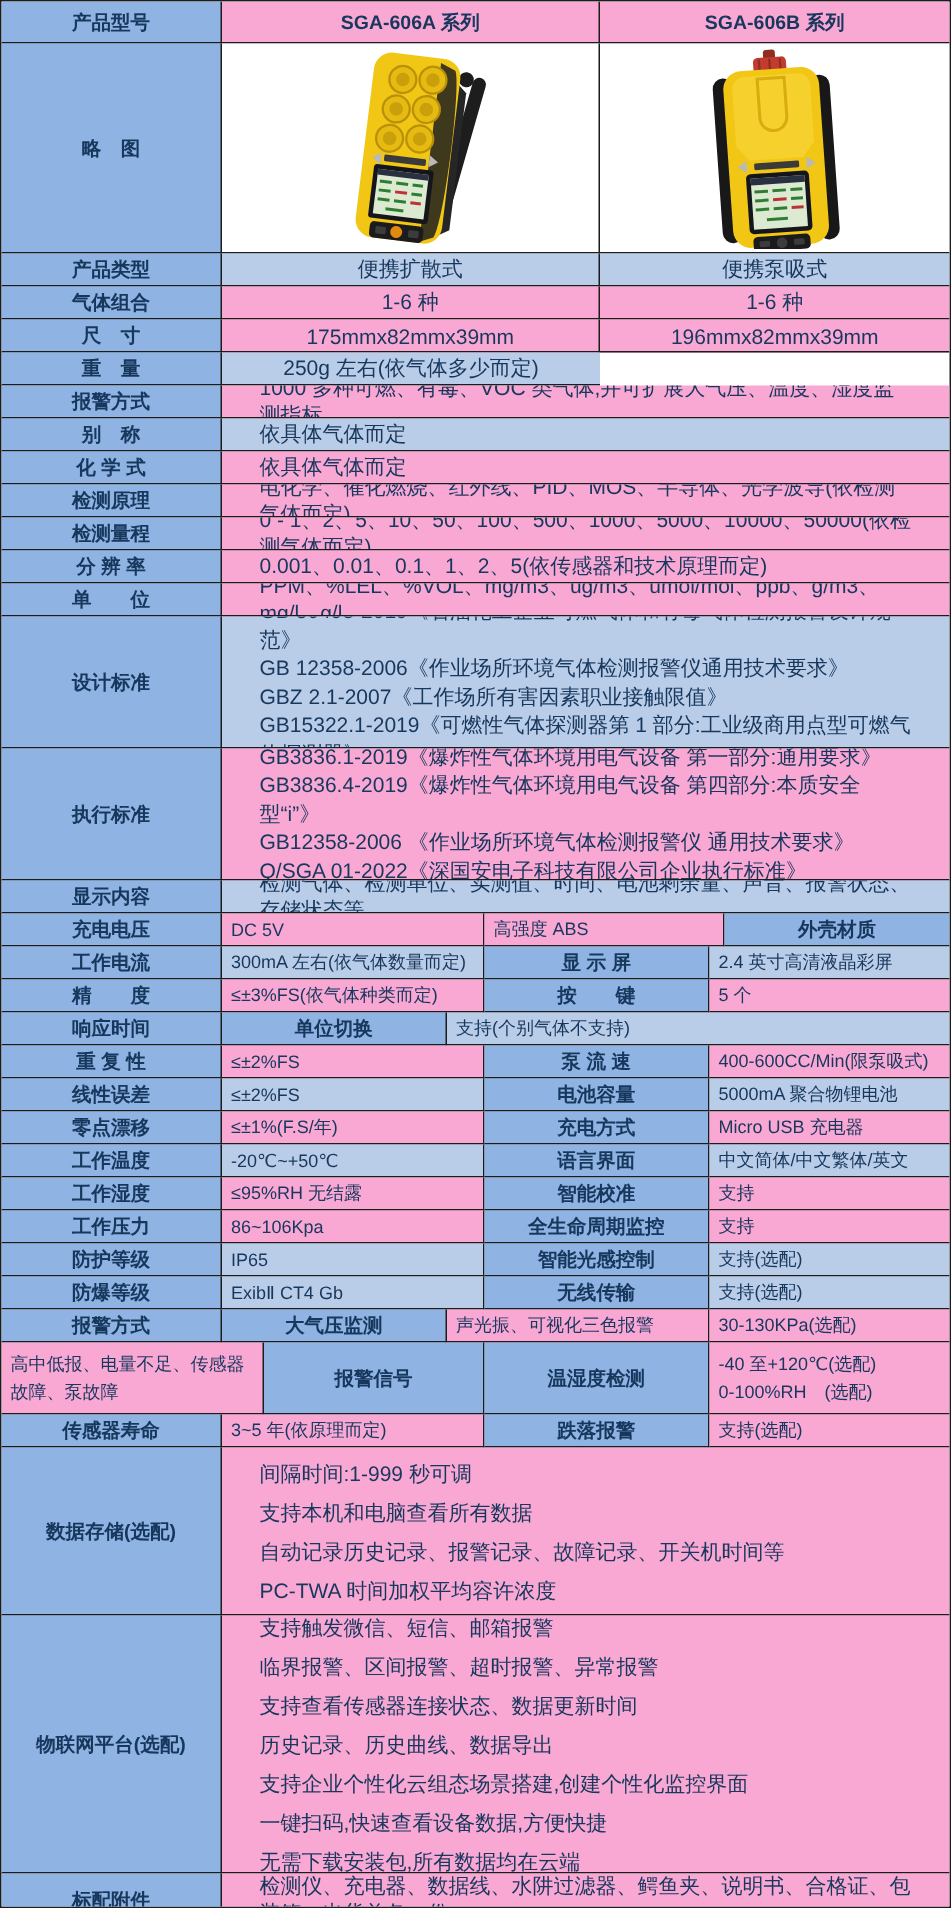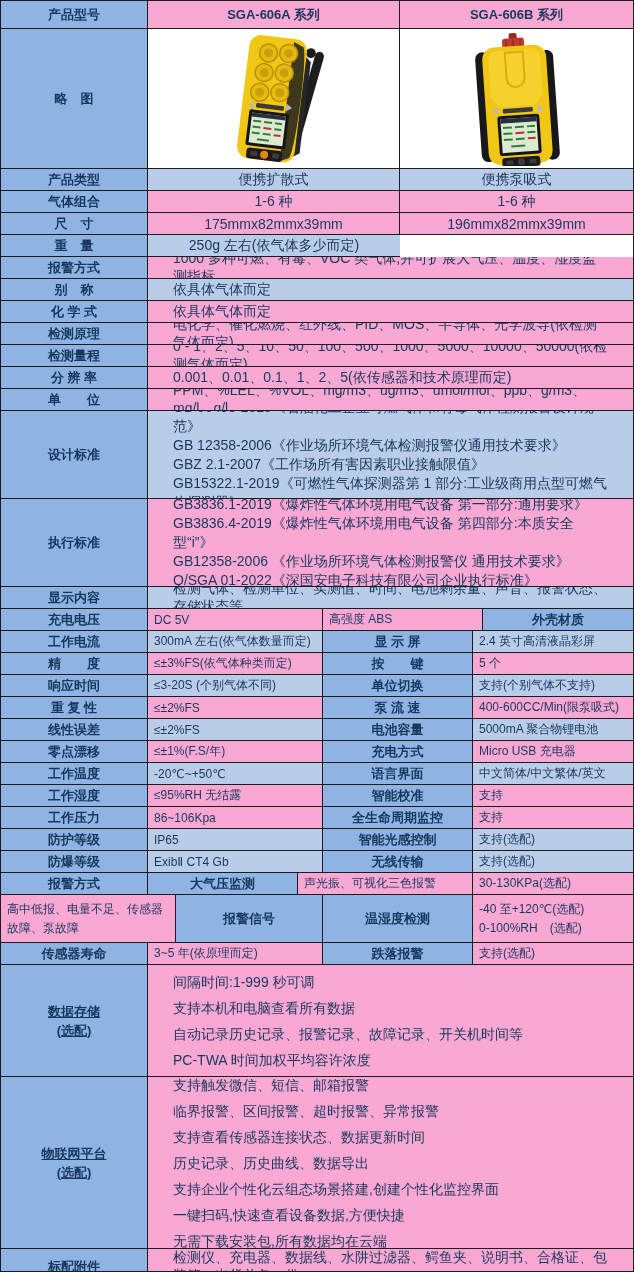--- a/index.html
+++ b/index.html
@@ -36,21 +36,21 @@
   .lab{background:#8FB4E3;font-weight:bold;font-size:13px;}
   .v-l{background:#f9a8d4;}
   .v-d{background:#B9CDE8;}
   .v-w{background:#FFFFFF;}
   .val{font-size:14px;}
   .qval{font-size:12px;}
   .hdr{font-weight:bold;font-size:13px;}
   .lines{white-space:pre-line;line-height:19px;align-items:center;}
   .lines-sm{white-space:pre-line;line-height:26px;align-items:center;}
   .pre{white-space:pre-line;line-height:19px;}
-  .lab-2line{flex-direction:column;justify-content:center;line-height:19px;text-decoration:underline;}
+  .lab-2line{flex-direction:row;justify-content:center;line-height:19px;}
   .sketch-cell{justify-content:center;align-items:center;}
 </style>
 </head>
 <body>
 
 <div class="spec-table">
 
   <div class="row r-header">
     <div class="cell c-label lab">产品型号</div>
     <div class="cell c-a v-l hdr">SGA-606A 系列</div>
@@ -234,21 +234,20 @@
     <div class="cell c-q2v v-d qval">2.4 英寸高清液晶彩屏</div>
   </div>
   <div class="row r-s">
     <div class="cell c-label lab">精　　度</div>
     <div class="cell c-q1v v-l qval">≤±3%FS(依气体种类而定)</div>
     <div class="cell c-q2l lab">按　　键</div>
     <div class="cell c-q2v v-l qval">5 个</div>
   </div>
   <div class="row r-s">
     <div class="cell c-label lab">响应时间</div>
-    <div class="cell c-q1v v-d qval">≤3-20S (个别气体不同)</div>
     <div class="cell c-q2l lab">单位切换</div>
     <div class="cell c-q2v v-d qval">支持(个别气体不支持)</div>
   </div>
   <div class="row r-s">
     <div class="cell c-label lab">重 复 性</div>
     <div class="cell c-q1v v-l qval">≤±2%FS</div>
     <div class="cell c-q2l lab">泵 流 速</div>
     <div class="cell c-q2v v-l qval">400-600CC/Min(限泵吸式)</div>
   </div>
   <div class="row r-s">

